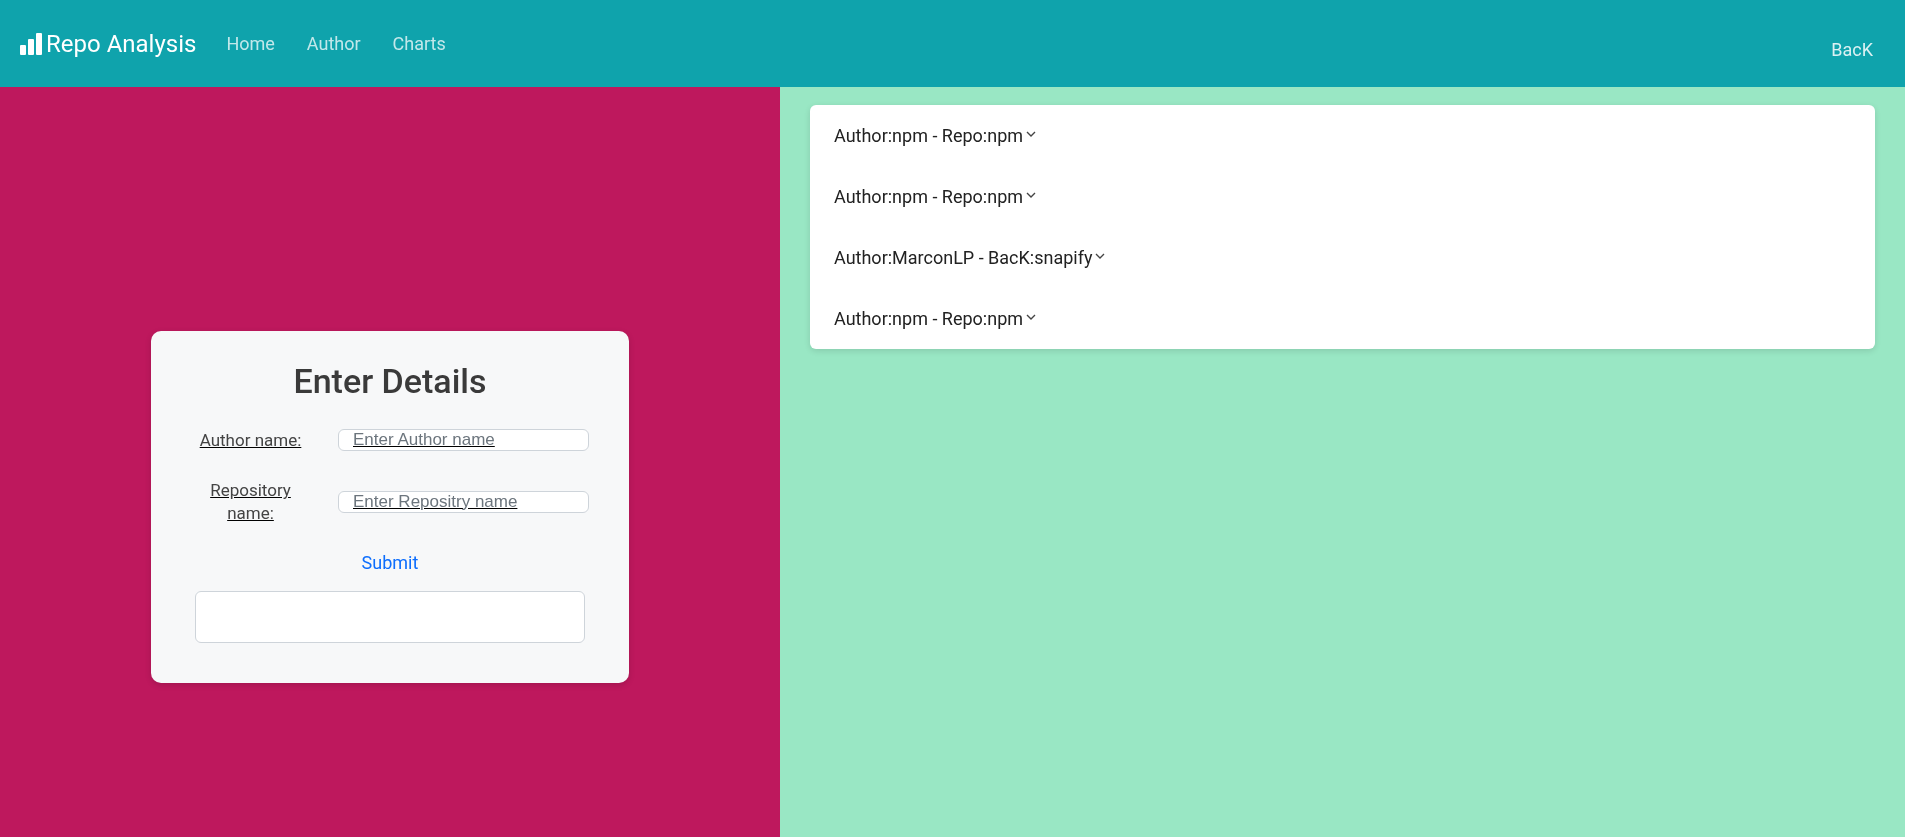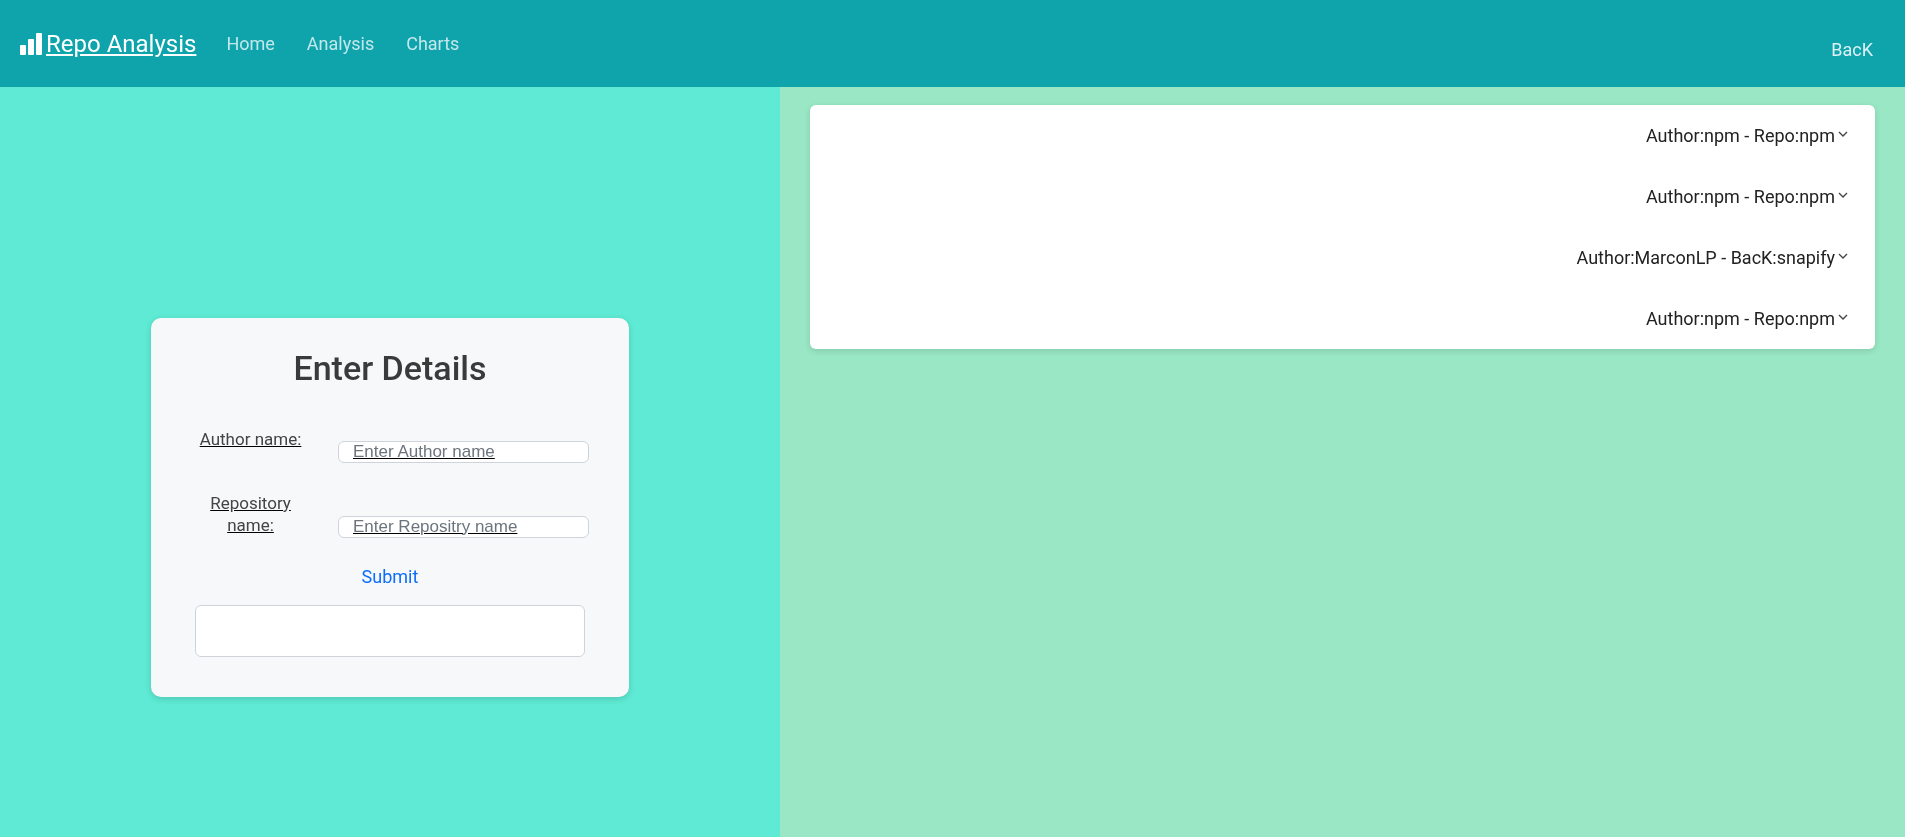--- a/index.html
+++ b/index.html
@@ -18,21 +18,20 @@
       height: 87px;
       display: flex;
       align-items: center;
       padding: 0 20px;
     }
     .brand {
       display: flex;
       align-items: center;
       color: #fff;
       font-size: 24px;
-      text-decoration: underline;
       margin-right: 30px;
       cursor: pointer;
     }
     .brand-icon {
       display: inline-flex;
       align-items: flex-end;
       margin-right: 4px;
       gap: 2px;
     }
     .brand-icon span {
@@ -60,21 +59,21 @@
       cursor: pointer;
       margin-right: 12px;
       margin-top: 12px;
     }
     .main {
       display: flex;
       height: calc(100% - 87px);
     }
     .left-panel {
       width: 780px;
-      background-color: #5eead4;
+      background-color: #be185d;
       display: flex;
       align-items: center;
       justify-content: center;
       padding-top: 90px;
     }
     .right-panel {
       flex: 1;
       background-color: #99e7c4;
       padding: 18px 30px;
     }
@@ -107,21 +106,20 @@
       line-height: 1.3;
     }
     .form-input {
       flex: 1;
       padding: 0 14px;
       font-size: 17px;
       border: 1px solid #ced4da;
       border-radius: 6px;
       color: #495057;
       background: #fff;
-      margin-top: 25px;
     }
     .form-input::placeholder {
       color: #6c757d;
     }
     .submit-link {
       display: block;
       text-align: center;
       color: #0d6efd;
       font-size: 18px;
       margin: 8px 0 18px 0;
@@ -138,21 +136,21 @@
     .accordion {
       background: #fff;
       border-radius: 6px;
       box-shadow: 0 2px 6px rgba(0,0,0,0.12);
       overflow: hidden;
     }
     .accordion-item {
       padding: 20px 24px;
       display: flex;
       align-items: center;
-      justify-content: flex-end;
+      justify-content: flex-start;
       cursor: pointer;
       font-size: 18px;
       color: #222;
     }
     .accordion-item + .accordion-item {
       border-top: 0px solid #eee;
     }
     .chevron {
       color: #555;
       font-size: 14px;
@@ -172,21 +170,21 @@
   <div class="brand">
     <span class="brand-icon">
       <span></span>
         <span></span>
         <span></span>
     </span>
     <span>Repo Analysis</span>
   </div>
   <div class="nav-links">
     <span class="nav-link">Home</span>
-    <span class="nav-link">Analysis</span>
+    <span class="nav-link">Author</span>
     <span class="nav-link">Charts</span>
   </div>
   <span class="nav-back">BacK</span>
 </div>
 
 <div class="main">
   <div class="left-panel">
     <div class="form-card">
       <h2 class="form-title">Enter Details</h2>
       <div class="form-row">

